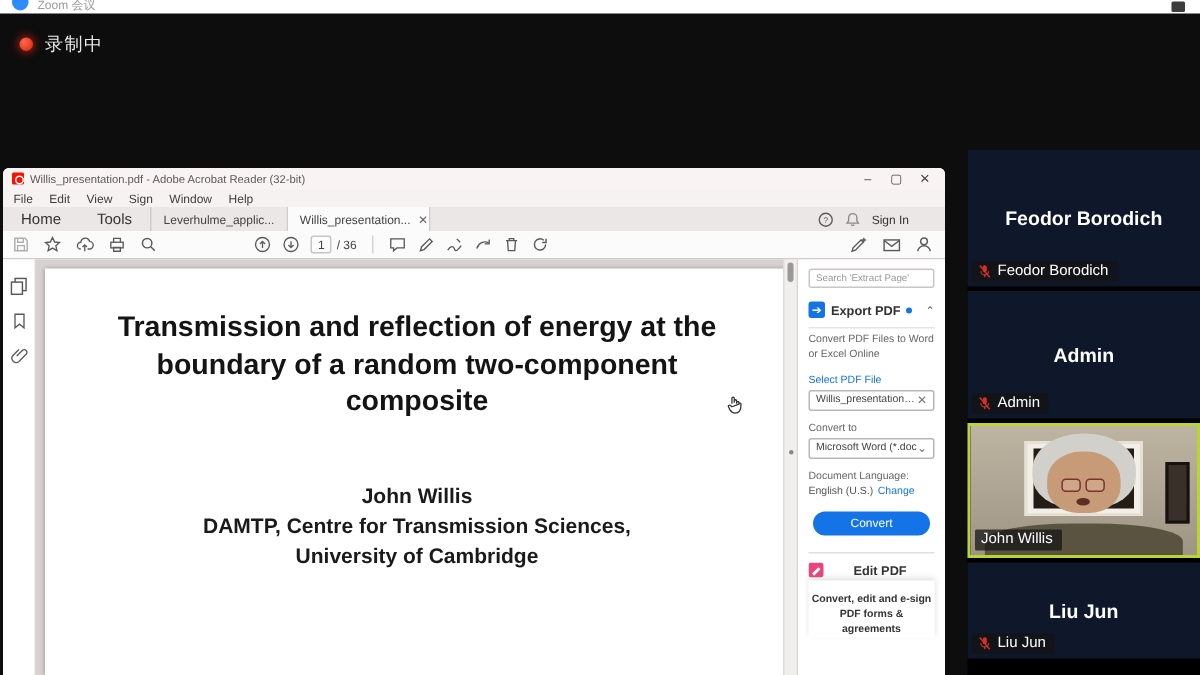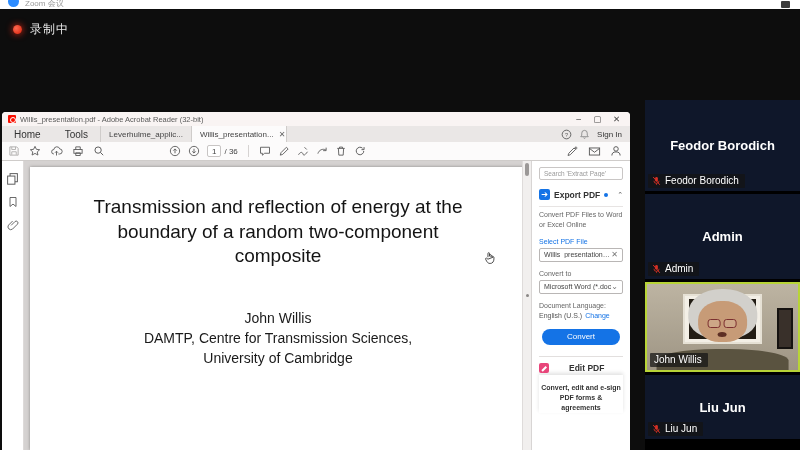--- a/index.html
+++ b/index.html
@@ -24,35 +24,35 @@
   .ac-title { font-size:7.5px; color:#5a5a5a; white-space:nowrap; }
   .ac-winctrls { margin-left:auto; display:flex; }
   .ac-winctrl { width:19px; text-align:center; font-size:8.5px; color:#444; line-height:14px; cursor:default; }
   .ac-menubar { height:12px; background:#f6f2f1; display:flex; align-items:center; gap:11px; padding-left:7px; flex:0 0 auto; }
   .ac-menubar span { font-size:8px; color:#3c3c3c; }
   .ac-tabbar { height:16px; background:#eae7e6; display:flex; align-items:stretch; flex:0 0 auto; }
   .ac-navtab { font-size:10px; color:#333; padding:0 12px; display:flex; align-items:center; }
   .ac-doctab { font-size:8px; color:#444; padding:0 8px; display:flex; align-items:center; gap:5px; border-left:1px solid #cfccca; max-width:96px; white-space:nowrap; }
   .ac-doctab.active { background:#fcfbfb; border-right:1px solid #cfccca; }
   .ac-tab-close { font-size:8px; color:#666; }
-  .ac-tabbar-right { margin-left:auto; display:flex; align-items:center; gap:7px; padding-right:8px; }
+  .ac-tabbar-right { margin-left:auto; display:flex; align-items:center; gap:7px; padding-right:24px; }
   .ac-signin { font-size:8px; color:#333; }
   .ac-toolbar { height:19px; background:#fcfbfb; border-bottom:1px solid #cfccca; display:flex; align-items:center; padding:0 6px; flex:0 0 auto; }
   .tb-group { display:flex; align-items:center; gap:9px; }
   .tb-center { margin-left:64px; display:flex; align-items:center; gap:7px; }
   .tb-right { margin-left:auto; display:flex; align-items:center; gap:9px; padding-right:2px; }
   .tb-divider { width:1px; height:12px; background:#d6d3d2; margin:0 3px; }
   .pageind { font-size:8px; color:#444; display:flex; align-items:center; gap:3px; }
   .pagebox { border:1px solid #c8c5c4; border-radius:2px; padding:0 4px; height:12px; line-height:11px; background:#fff; }
   svg.ic { display:block; }
 
   .ac-body { display:flex; flex:1 1 auto; min-height:0; }
   .ac-leftrail { width:22px; background:#fff; border-right:1px solid #dddad9; display:flex; flex-direction:column; align-items:center; gap:11px; padding-top:11px; flex:0 0 auto; }
   .ac-viewport { flex:1 1 auto; background:#d5d2d1; position:relative; min-width:0; }
-  .pdf-page { position:absolute; left:6px; right:5px; top:6px; bottom:0; background:#fff; box-shadow:0 0 3px rgba(0,0,0,.35); }
+  .pdf-page { position:absolute; left:6px; right:5px; top:6px; bottom:0; background:#fff; box-shadow:0 0 3px rgba(0,0,0,.35);font-weight:bold; }
   .pdf-title { margin-top:28px; text-align:center; font-size:19px; line-height:1.3; color:#141414; }
   .pdf-authors { margin-top:40px; text-align:center; font-size:14px; line-height:1.42; color:#1a1a1a; }
   .hand-cursor { position:absolute; right:30px; top:84px; }
   .ac-scrollbar { position:absolute; right:0; top:0; bottom:0; width:9px; background:#f1efee; border-left:1px solid #dedbda; }
   .ac-scrollthumb { position:absolute; left:2px; top:2px; width:4px; height:13px; background:#9b9897; border-radius:2px; }
   .ac-scrolldot { position:absolute; left:3px; top:46%; width:3px; height:3px; background:#8a8786; border-radius:50%; }
 
   
   .ac-rightpanel { width:99px; background:#fff; border-left:1px solid #d8d5d4; padding:6px 7px 0 7px; flex:0 0 auto; font-size:7px; color:#555; overflow:hidden; }
   .rp-search { width:100%; height:13px; border:1px solid #c9c6c5; border-radius:2px; font-size:6.5px; padding:0 4px; color:#444; font-family:"Liberation Sans",sans-serif; }
@@ -121,20 +121,28 @@
     <div class="ac-titlebar">
       <div class="ac-appicon"></div>
       <div class="ac-title">Willis_presentation.pdf - Adobe Acrobat Reader (32-bit)</div>
       <div class="ac-winctrls">
         <div class="ac-winctrl">–</div>
         <div class="ac-winctrl">▢</div>
         <div class="ac-winctrl">✕</div>
       </div>
     </div>
 
+    <div class="ac-menubar">
+      <span>File</span>
+      <span>Edit</span>
+      <span>View</span>
+      <span>Sign</span>
+      <span>Window</span>
+      <span>Help</span>
+    </div>
 
     <div class="ac-tabbar">
       <div class="ac-navtab">Home</div>
       <div class="ac-navtab">Tools</div>
       <div class="ac-doctab">
         <span>Leverhulme_applic...</span>
       </div>
       <div class="ac-doctab active">
         <span>Willis_presentation...</span>
         <span class="ac-tab-close">✕</span>

